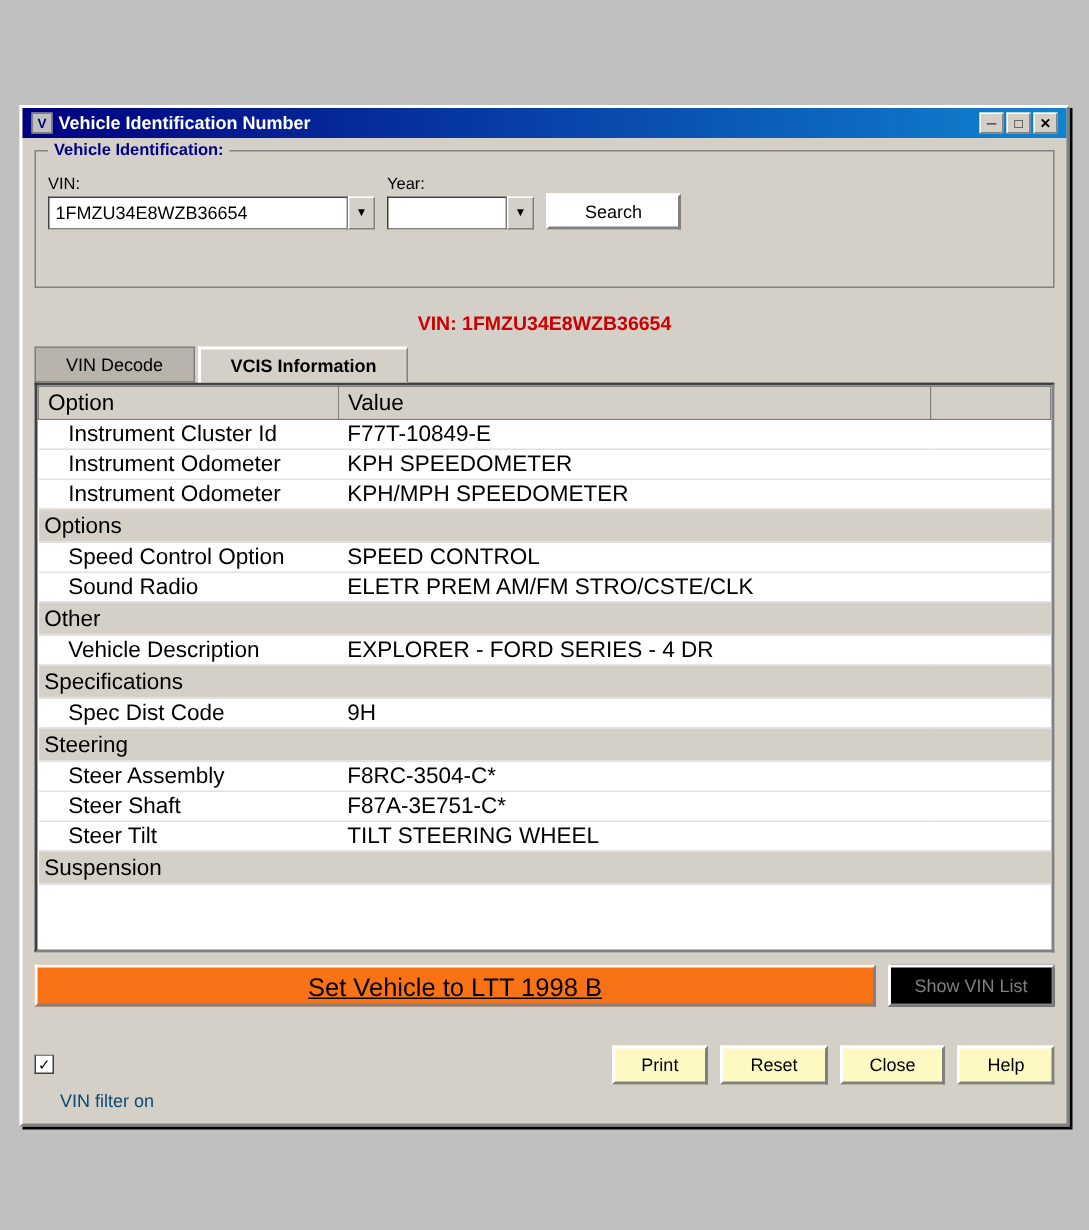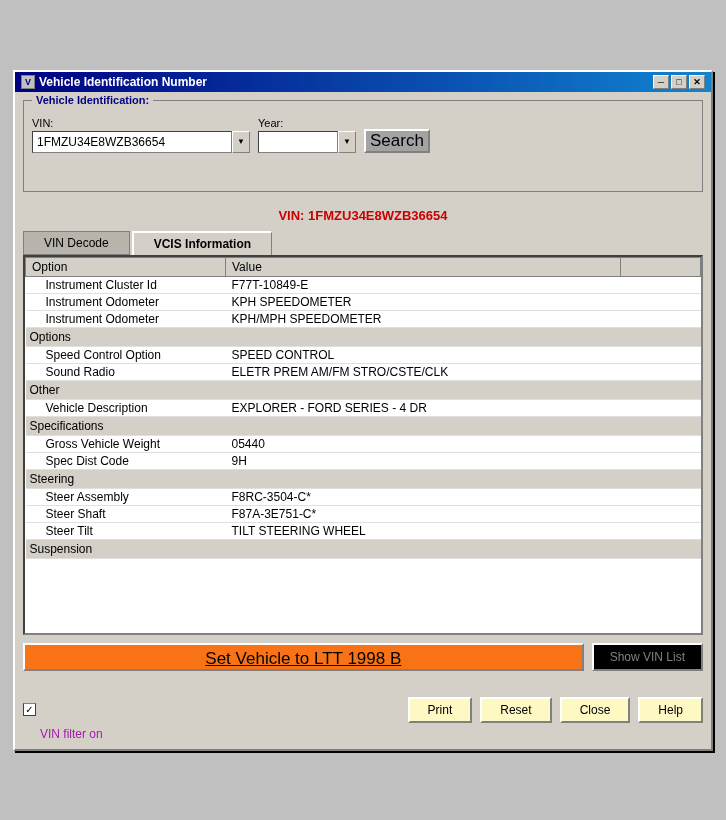--- a/index.html
+++ b/index.html
@@ -124,26 +124,26 @@
       display: flex;
       align-items: center;
       justify-content: center;
       cursor: pointer;
       font-size: 8px;
     }
     .combo-year {
       width: 80px;
     }
     .btn {
-      padding: 3px 4px;
-      background: #a3a3a3;
+      padding: 3px 24px;
+      background: #ffffff;
       border: 2px solid;
       border-color: #ffffff #808080 #808080 #ffffff;
       cursor: pointer;
-      font-size: 17px;
+      font-size: 12px;
       height: 24px;
       display: flex;
       align-items: center;
       justify-content: center;
     }
     .vin-display {
       text-align: center;
       padding: 8px;
       font-size: 13px;
       font-weight: bold;
@@ -180,21 +180,21 @@
       border-top: 2px solid #404040;
       border-left: 2px solid #404040;
       background: white;
       height: 380px;
       overflow-y: auto;
       position: relative;
     }
     table {
       width: 100%;
       border-collapse: collapse;
-      font-size: 12px;
+      font-size: 15px;
     }
     thead tr {
       background: #d4d0c8;
     }
     thead th {
       border: 1px solid #808080;
       padding: 2px 6px;
       text-align: left;
       font-weight: normal;
       position: sticky;
@@ -275,21 +275,21 @@
       align-items: center;
       justify-content: center;
       cursor: pointer;
     }
     .checkbox.checked::after {
       content: '✓';
       font-size: 10px;
       color: #000;
     }
     .vin-filter-label {
-      color: #a21caf;
+      color: #0c4a6e;
       font-size: 12px;
       margin-top: 48px;
     }
   </style>
 </head>
 <body>
 
 <div class="window">
 
   <div class="title-bar">
@@ -393,25 +393,20 @@
           <tr class="indented">
             <td>Vehicle Description</td>
             <td>EXPLORER - FORD SERIES - 4 DR</td>
             <td></td>
           </tr>
 
           <tr class="section-header">
             <td colspan="3">Specifications</td>
           </tr>
 
-          <tr class="indented">
-            <td>Gross Vehicle Weight</td>
-            <td>05440</td>
-            <td></td>
-          </tr>
 
           <tr class="indented">
             <td>Spec Dist Code</td>
             <td>9H</td>
             <td></td>
           </tr>
 
           <tr class="section-header">
             <td colspan="3">Steering</td>
           </tr>

